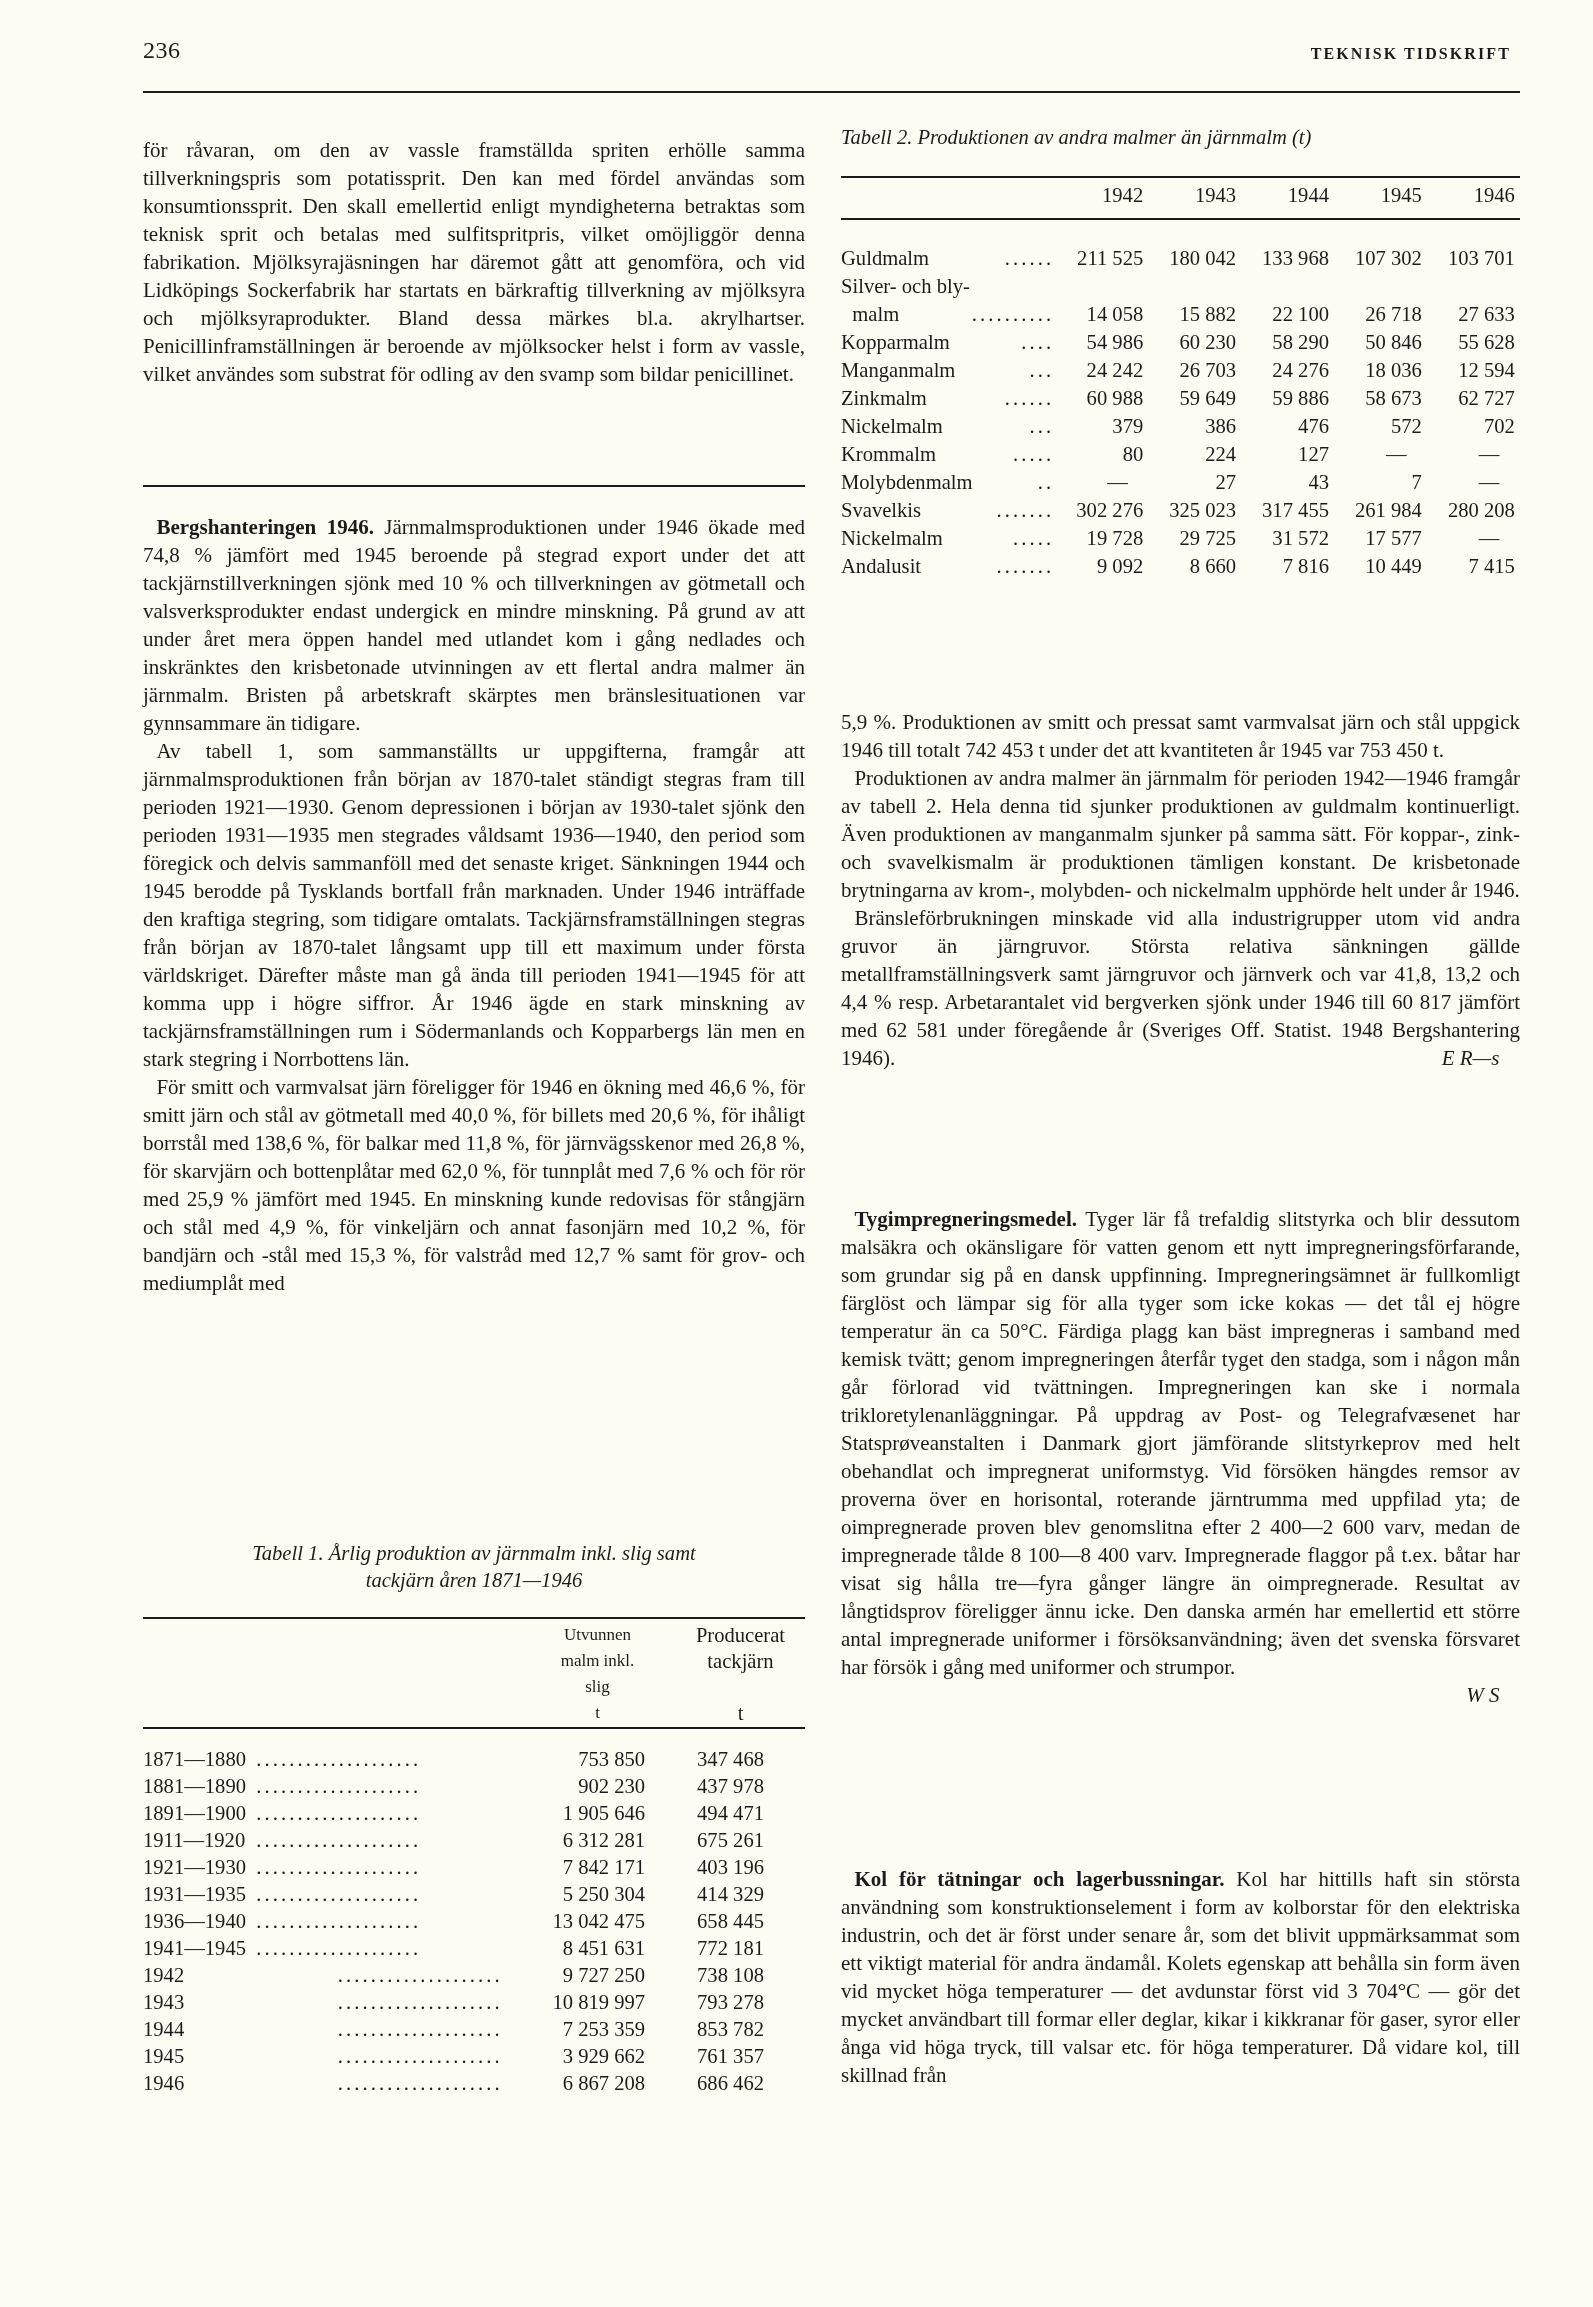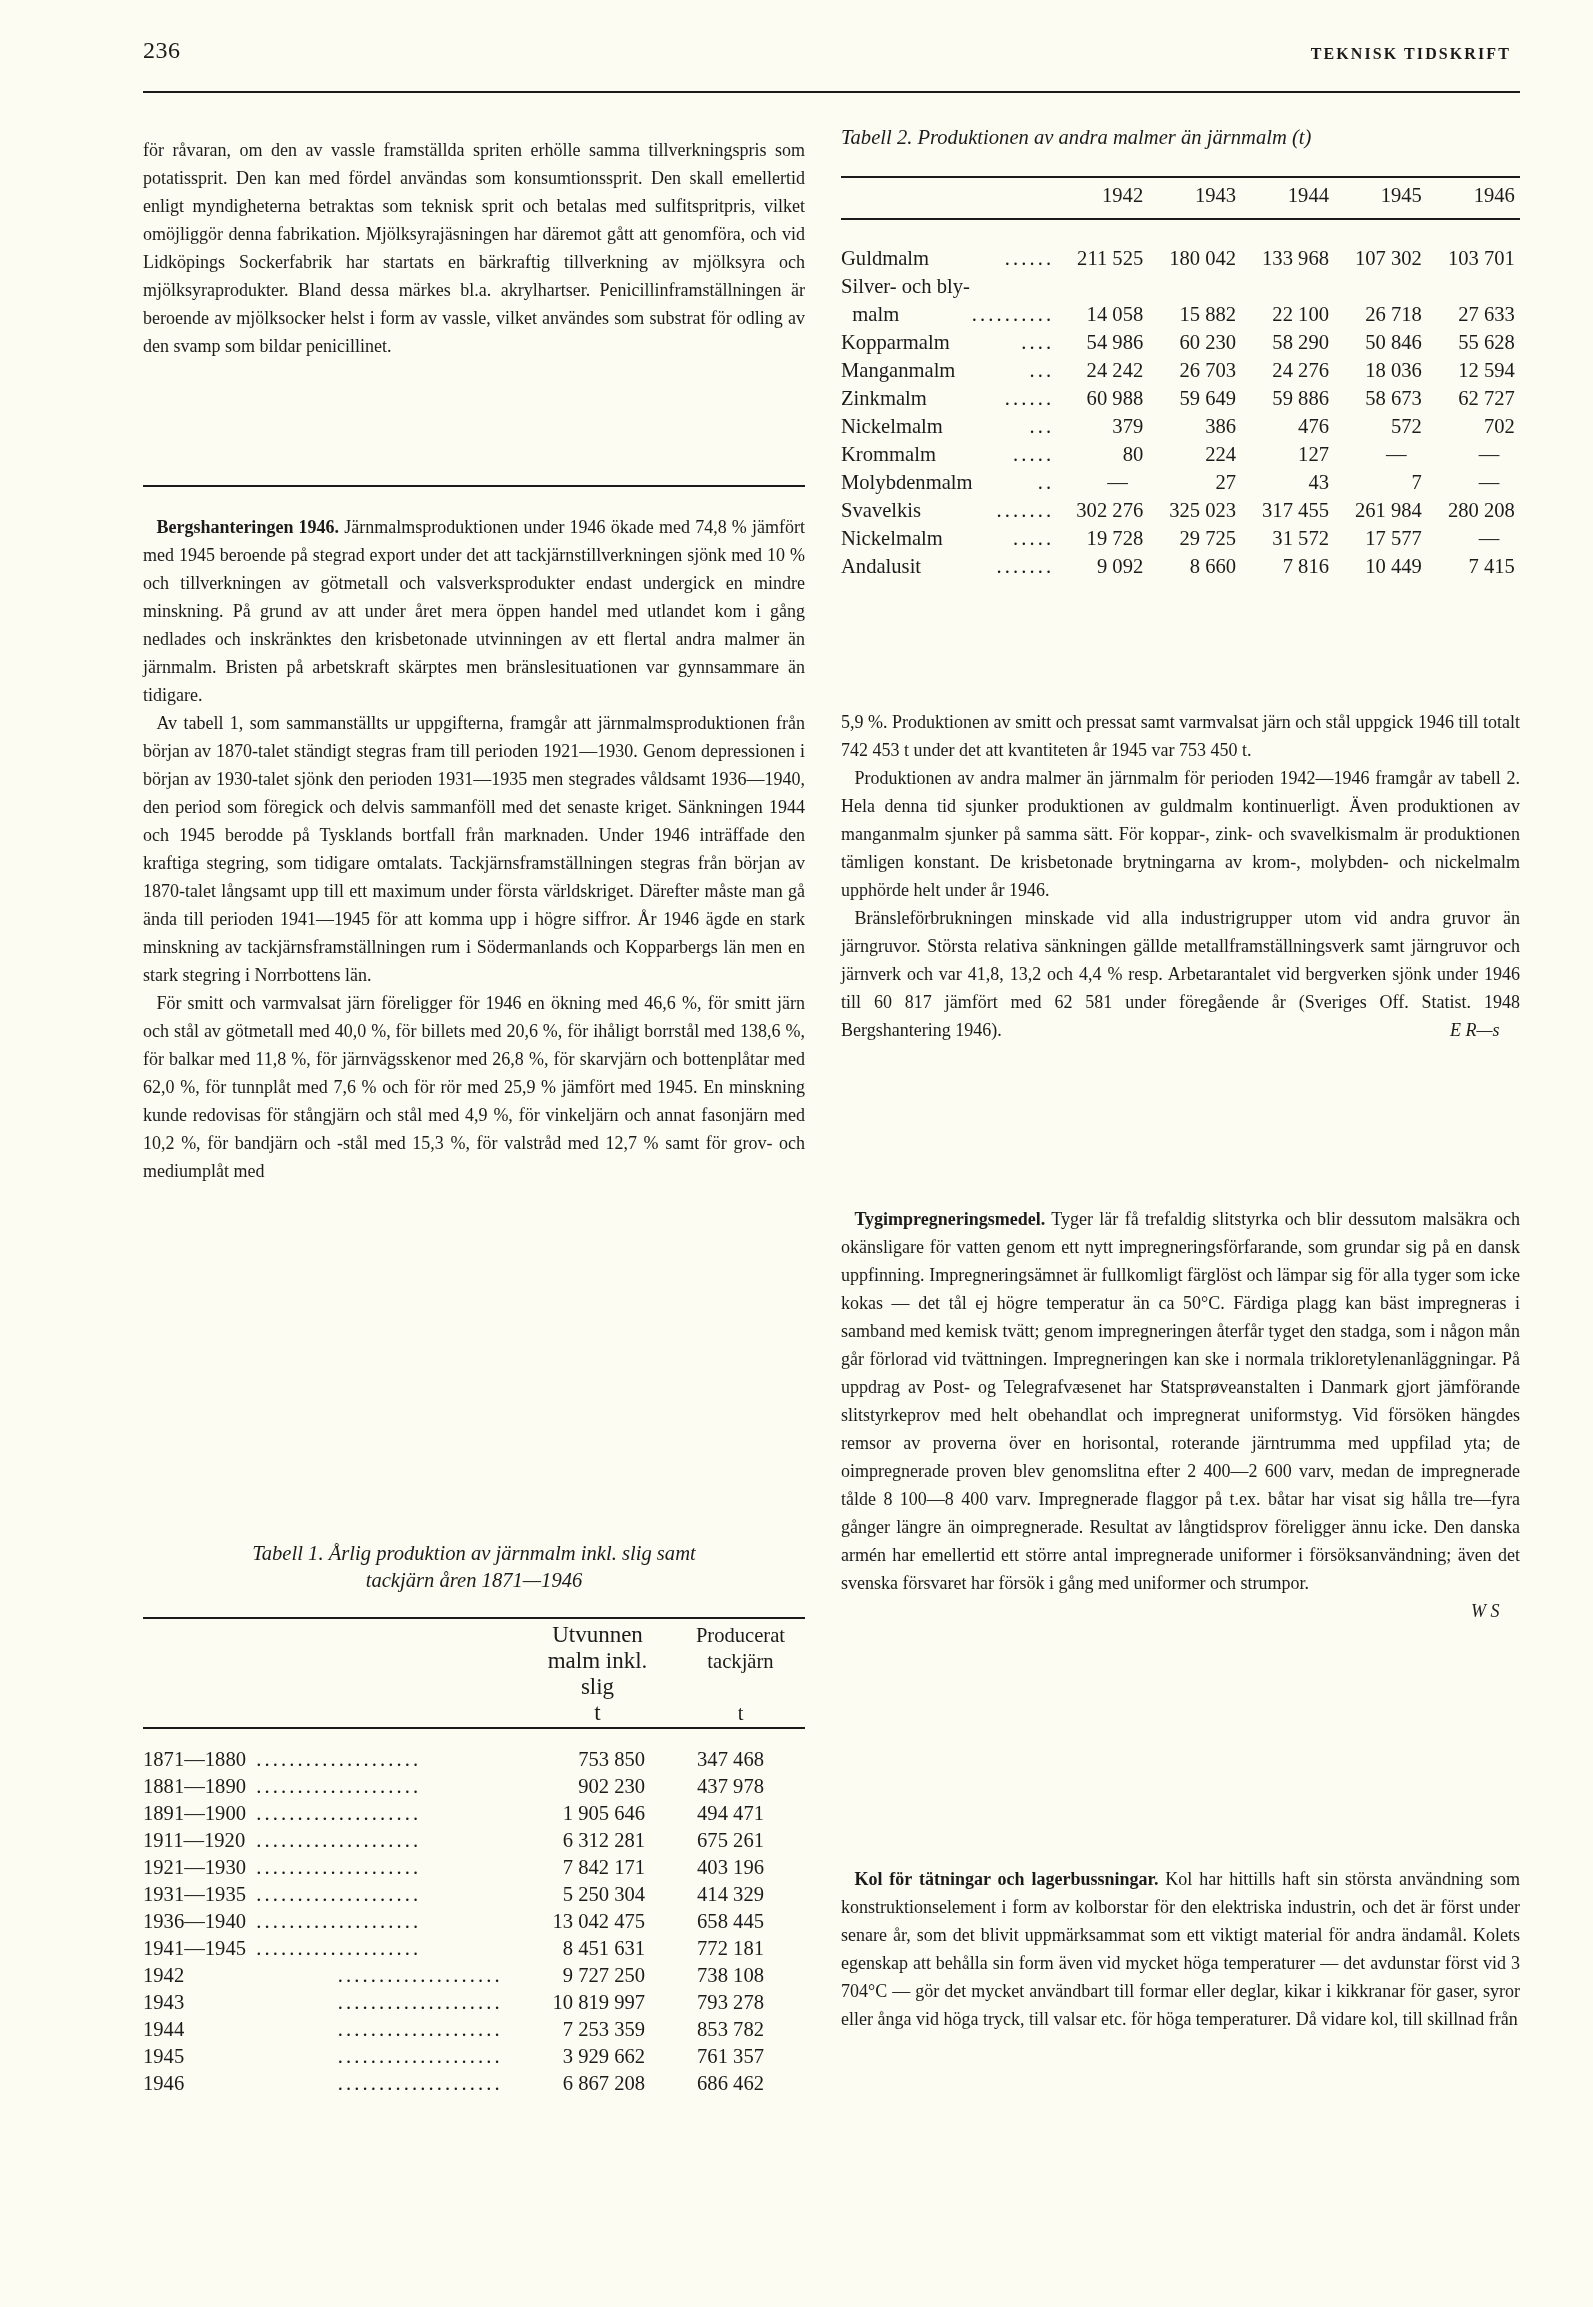--- a/index.html
+++ b/index.html
@@ -6,21 +6,21 @@
   body {
     width: 1594px; height: 2307px; position: relative; overflow: hidden;
     background: #fdfcf2;
     font-family: "Liberation Serif", "DejaVu Serif", serif;
     color: #1b1b1b;
   }
   .abs { position: absolute; }
   .pagenum { left: 143px; top: 37px; font-size: 24px; letter-spacing: 0.5px; }
   .journal { right: 83px; top: 45px; font-size: 16px; font-weight: bold; letter-spacing: 2.1px; }
   .toprule { left: 143px; width: 1377px; top: 91px; height: 2.1px; background: #1b1b1b; }
-  .col { position: absolute; font-size: 18px; line-height: 28px; text-align: justify; hyphens: manual; }
+  .col { position: absolute; font-size: 21px; line-height: 28px; text-align: justify; hyphens: manual; }
   .colL { left: 143px; width: 662px; }
   .colR { left: 841px; width: 679px; }
   .col p { margin: 0; text-indent: 0; }
   .col p.ind { text-indent: 13.4px; }
   .col p.last { text-align-last: left; }
   .rule { position: absolute; height: 1.5px; background: #1b1b1b; }
   b.runin { font-weight: bold; }
   .sig { text-align: right; font-style: italic; padding-right: 20.6px; }
   .caption { position: absolute; font-style: italic; font-size: 20.6px; line-height: 27px; text-align: center; }
   table.t { position: absolute; border-collapse: collapse; font-size: 20.6px; }
@@ -49,21 +49,21 @@
   <p class="ind last"><b class="runin">Bergshanteringen 1946.</b><span> Järnmalmsproduktionen under 1946 ökade med 74,8 % jämfört med 1945 beroende på stegrad export under det att tackjärnstillverkningen sjönk med 10 % och tillverkningen av götmetall och valsverksprodukter endast undergick en mindre minskning. På grund av att under året mera öppen handel med utlandet kom i gång nedlades och inskränktes den krisbetonade utvinningen av ett flertal andra malmer än järnmalm. Bristen på arbetskraft skärptes men bränslesituationen var gynnsammare än tidigare.</span></p>
   <p class="ind last">Av tabell 1, som sammanställts ur uppgifterna, framgår att järnmalmsproduktionen från början av 1870-talet ständigt stegras fram till perioden 1921—1930. Genom depressionen i början av 1930-talet sjönk den perioden 1931—1935 men stegrades våldsamt 1936—1940, den period som föregick och delvis sammanföll med det senaste kriget. Sänkningen 1944 och 1945 berodde på Tysklands bortfall från marknaden. Under 1946 inträffade den kraftiga stegring, som tidigare omtalats. Tackjärnsframställningen stegras från början av 1870-talet långsamt upp till ett maximum under första världskriget. Därefter måste man gå ända till perioden 1941—1945 för att komma upp i högre siffror. År 1946 ägde en stark minskning av tackjärnsframställningen rum i Södermanlands och Kopparbergs län men en stark stegring i Norrbottens län.</p>
   <p class="ind">För smitt och varmvalsat järn föreligger för 1946 en ökning med 46,6 %, för smitt järn och stål av götmetall med 40,0 %, för billets med 20,6 %, för ihåligt borrstål med 138,6 %, för balkar med 11,8 %, för järnvägsskenor med 26,8 %, för skarvjärn och bottenplåtar med 62,0 %, för tunnplåt med 7,6 % och för rör med 25,9 % jämfört med 1945. En minskning kunde redovisas för stångjärn och stål med 4,9 %, för vinkeljärn och annat fasonjärn med 10,2 %, för bandjärn och -stål med 15,3 %, för valstråd med 12,7 % samt för grov- och mediumplåt med</p>
 </div>
 
 <div class="caption" style="left:143px; width:662px; top:1540px;">
   <div>Tabell 1. Årlig produktion av järnmalm inkl. slig samt</div>
   <div>tackjärn åren 1871—1946</div>
 </div>
 <div class="rule" style="left:143px; width:662px; top:1617px;"></div>
-<div class="abs hdr" style="left:520px; width:155px; top:1622px; font-size:23px;">
+<div class="abs hdr" style="left:520px; width:155px; top:1622px; font-size:17px;">
   <div>Utvunnen</div>
   <div>malm inkl.</div>
   <div>slig</div>
   <div>t</div>
 </div>
 <div class="abs hdr" style="left:677px; width:127px; top:1622px; font-size:20.6px;">
   <div>Producerat</div>
   <div>tackjärn</div>
   <div>&nbsp;</div>
   <div>t</div>

